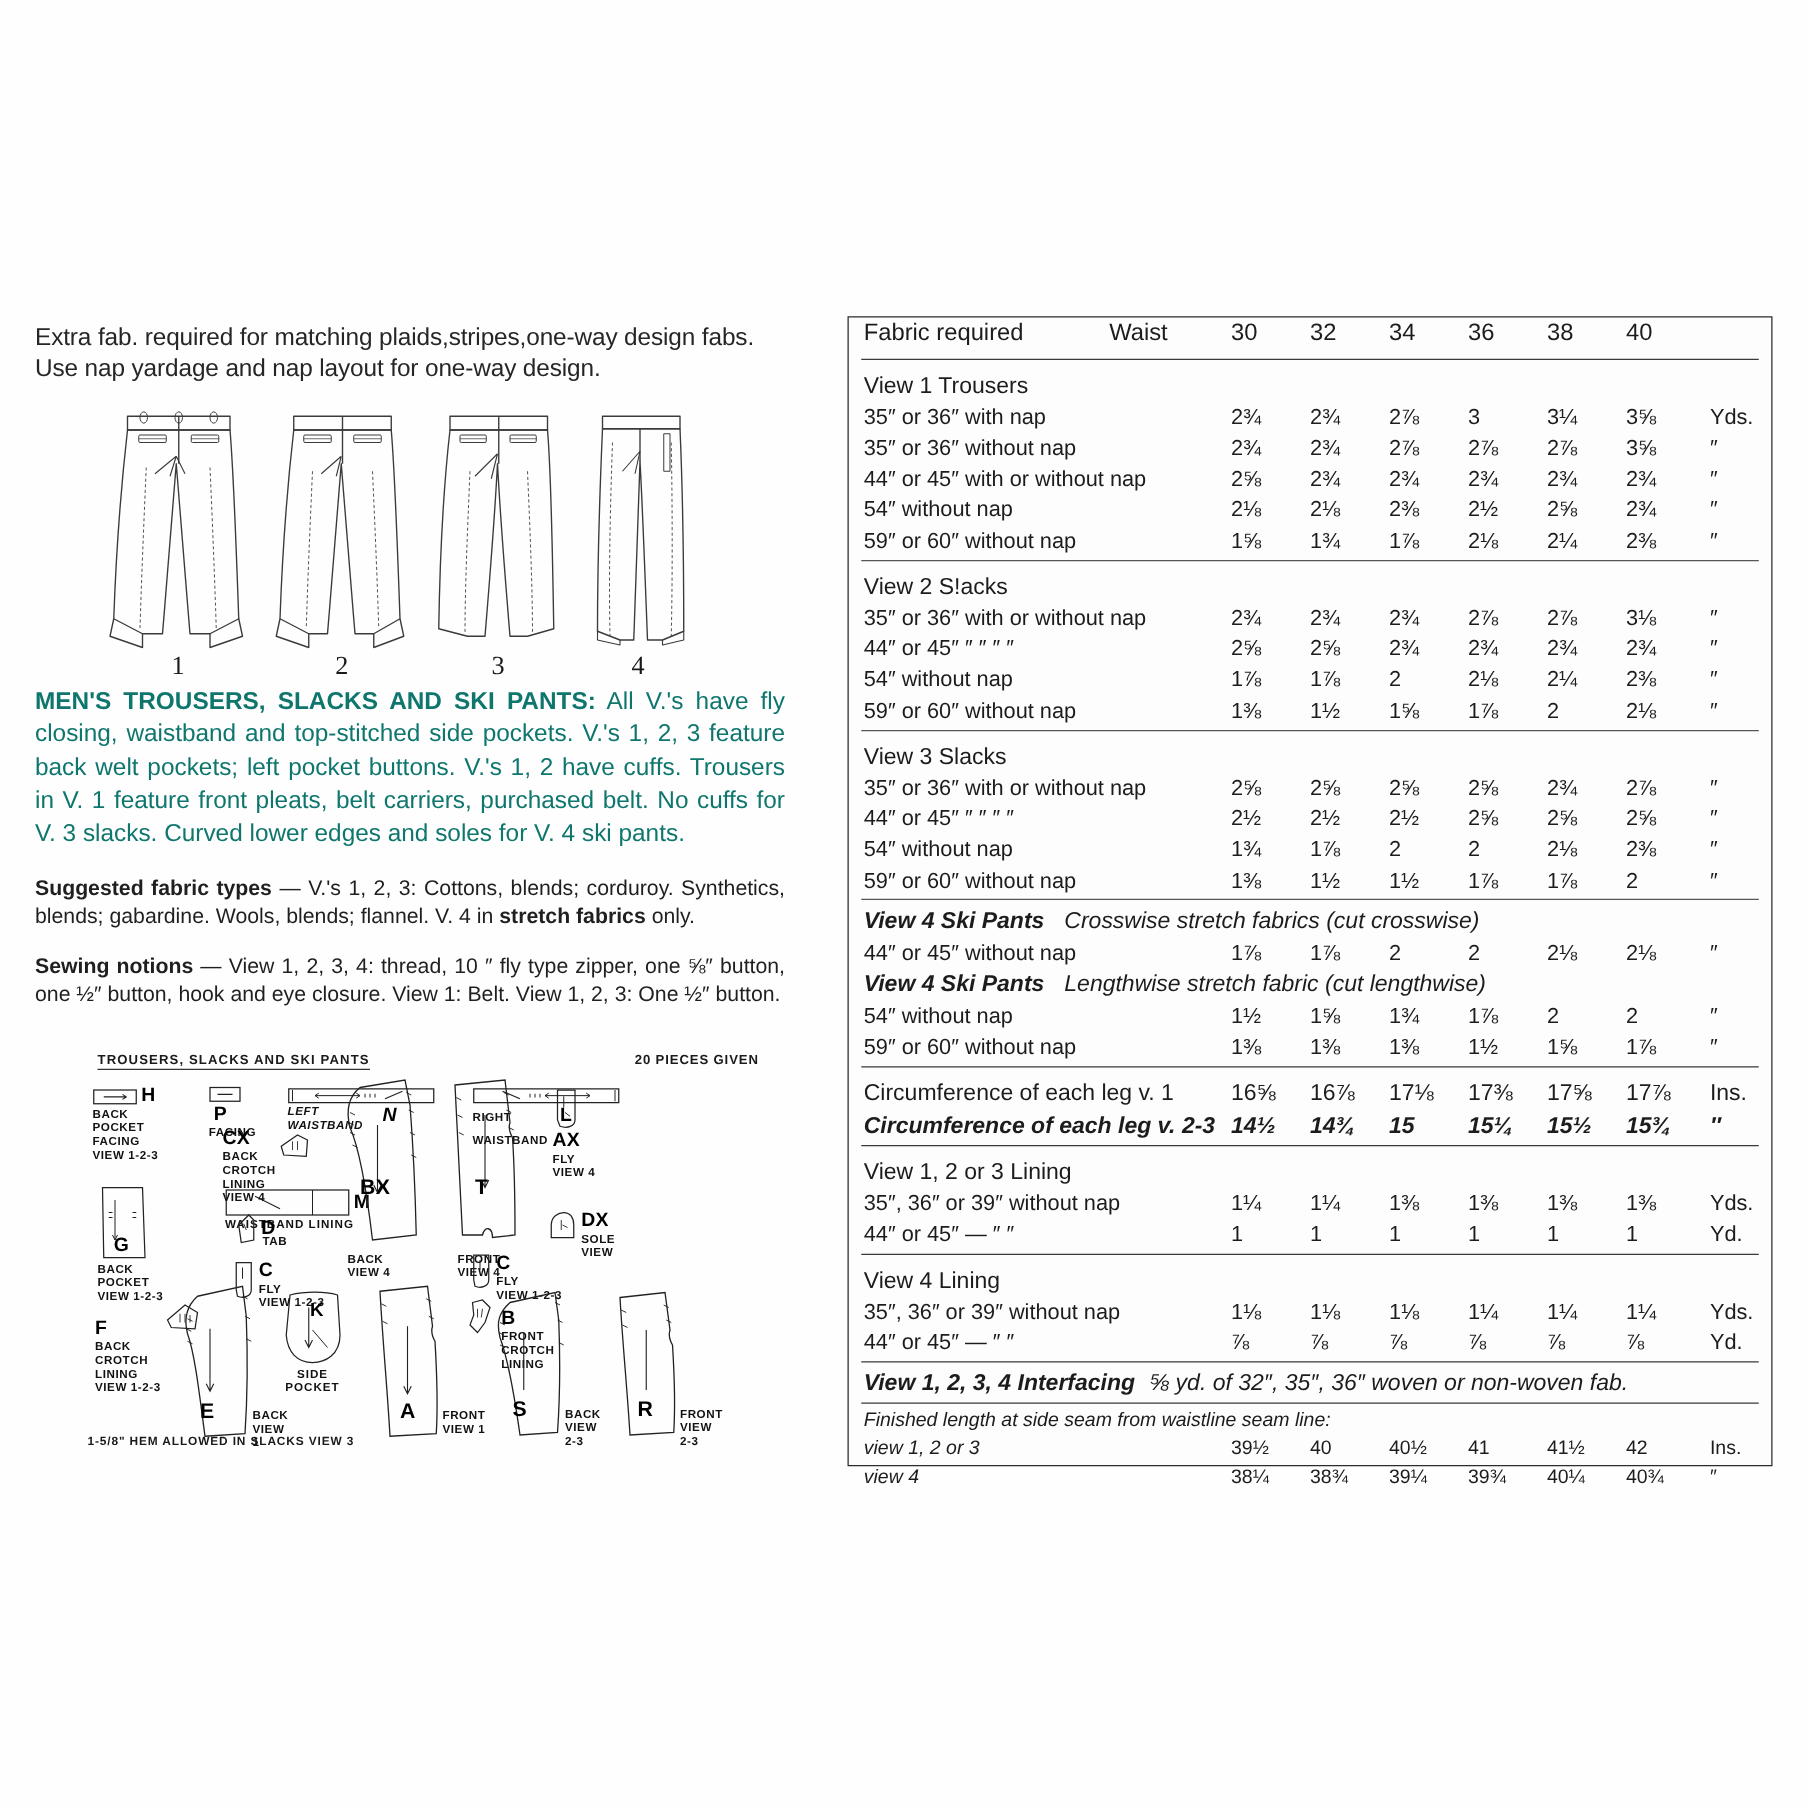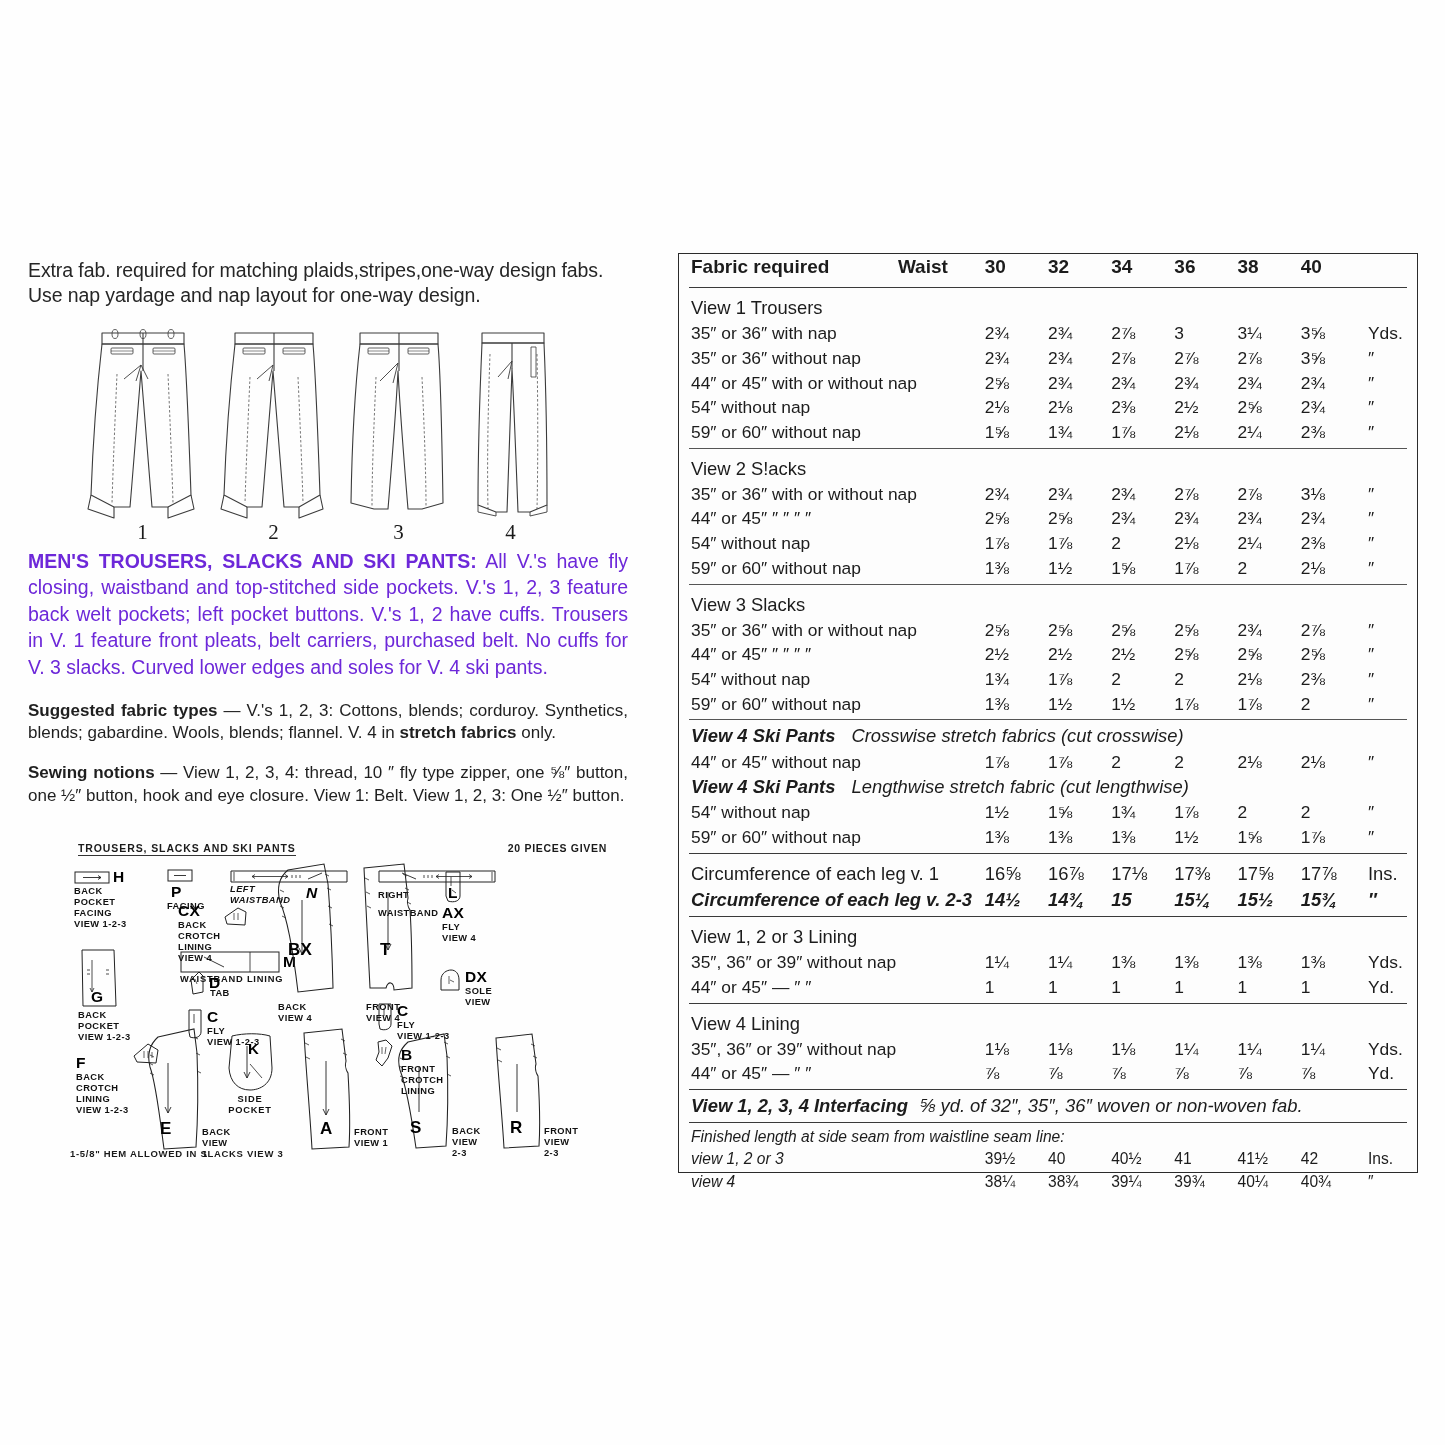--- a/index.html
+++ b/index.html
@@ -28,21 +28,21 @@
   .view-fig{position:absolute;top:0;width:125px;text-align:center;}
   .view-fig svg{display:block;margin:0 auto;}
   .view-num{
     font-size:21px;font-family:"Liberation Serif",serif;color:#1a1a1a;
     margin-top:1px;
   }
 
   .desc{
     margin-top:4px;
     font-size:19.5px;line-height:1.36;
-    color:#6d28d9;text-align:justify;
+    color:#0f766e;text-align:justify;
   }
   .desc b{font-weight:bold;}
   .sub-block{
     margin-top:12px;font-size:17px;line-height:1.33;color:#1f1f1f;
     text-align:justify;
   }
   .sub-block b{font-weight:bold;}
 
   
   .pieces{
@@ -90,21 +90,21 @@
     padding:0;
     font-size:17.4px;
     line-height:1.42;
     color:#1c1c1c;
     vertical-align:baseline;
     white-space:nowrap;
   }
   .c-lbl{width:300px;padding-left:12px !important;}
   .c-sz{width:62px;text-align:left;}
   .c-un{width:52px;text-align:left;padding-left:4px !important;}
-  tr.hdr td{font-weight:bold;font-size:19px;padding-bottom:3px !important;}
+  tr.hdr td{font-weight:normal;font-size:19px;padding-bottom:3px !important;}
   tr.sec td{font-weight:normal;font-size:18.4px;padding-top:4px !important;}
   tr.sec-inline td{font-weight:bold;font-size:18.4px;font-style:italic;}
   tr.sec-inline td .norm{font-weight:normal;}
   .rule td{padding:0 !important;height:0;}
   .rule-line{
     border-bottom:1.6px solid #3a3a3a;
     margin:3px 10px 3px 10px;height:0;
   }
   .rule-line.thin{border-bottom:1.1px solid #555;}
   .small-foot td{font-size:15.6px;}

